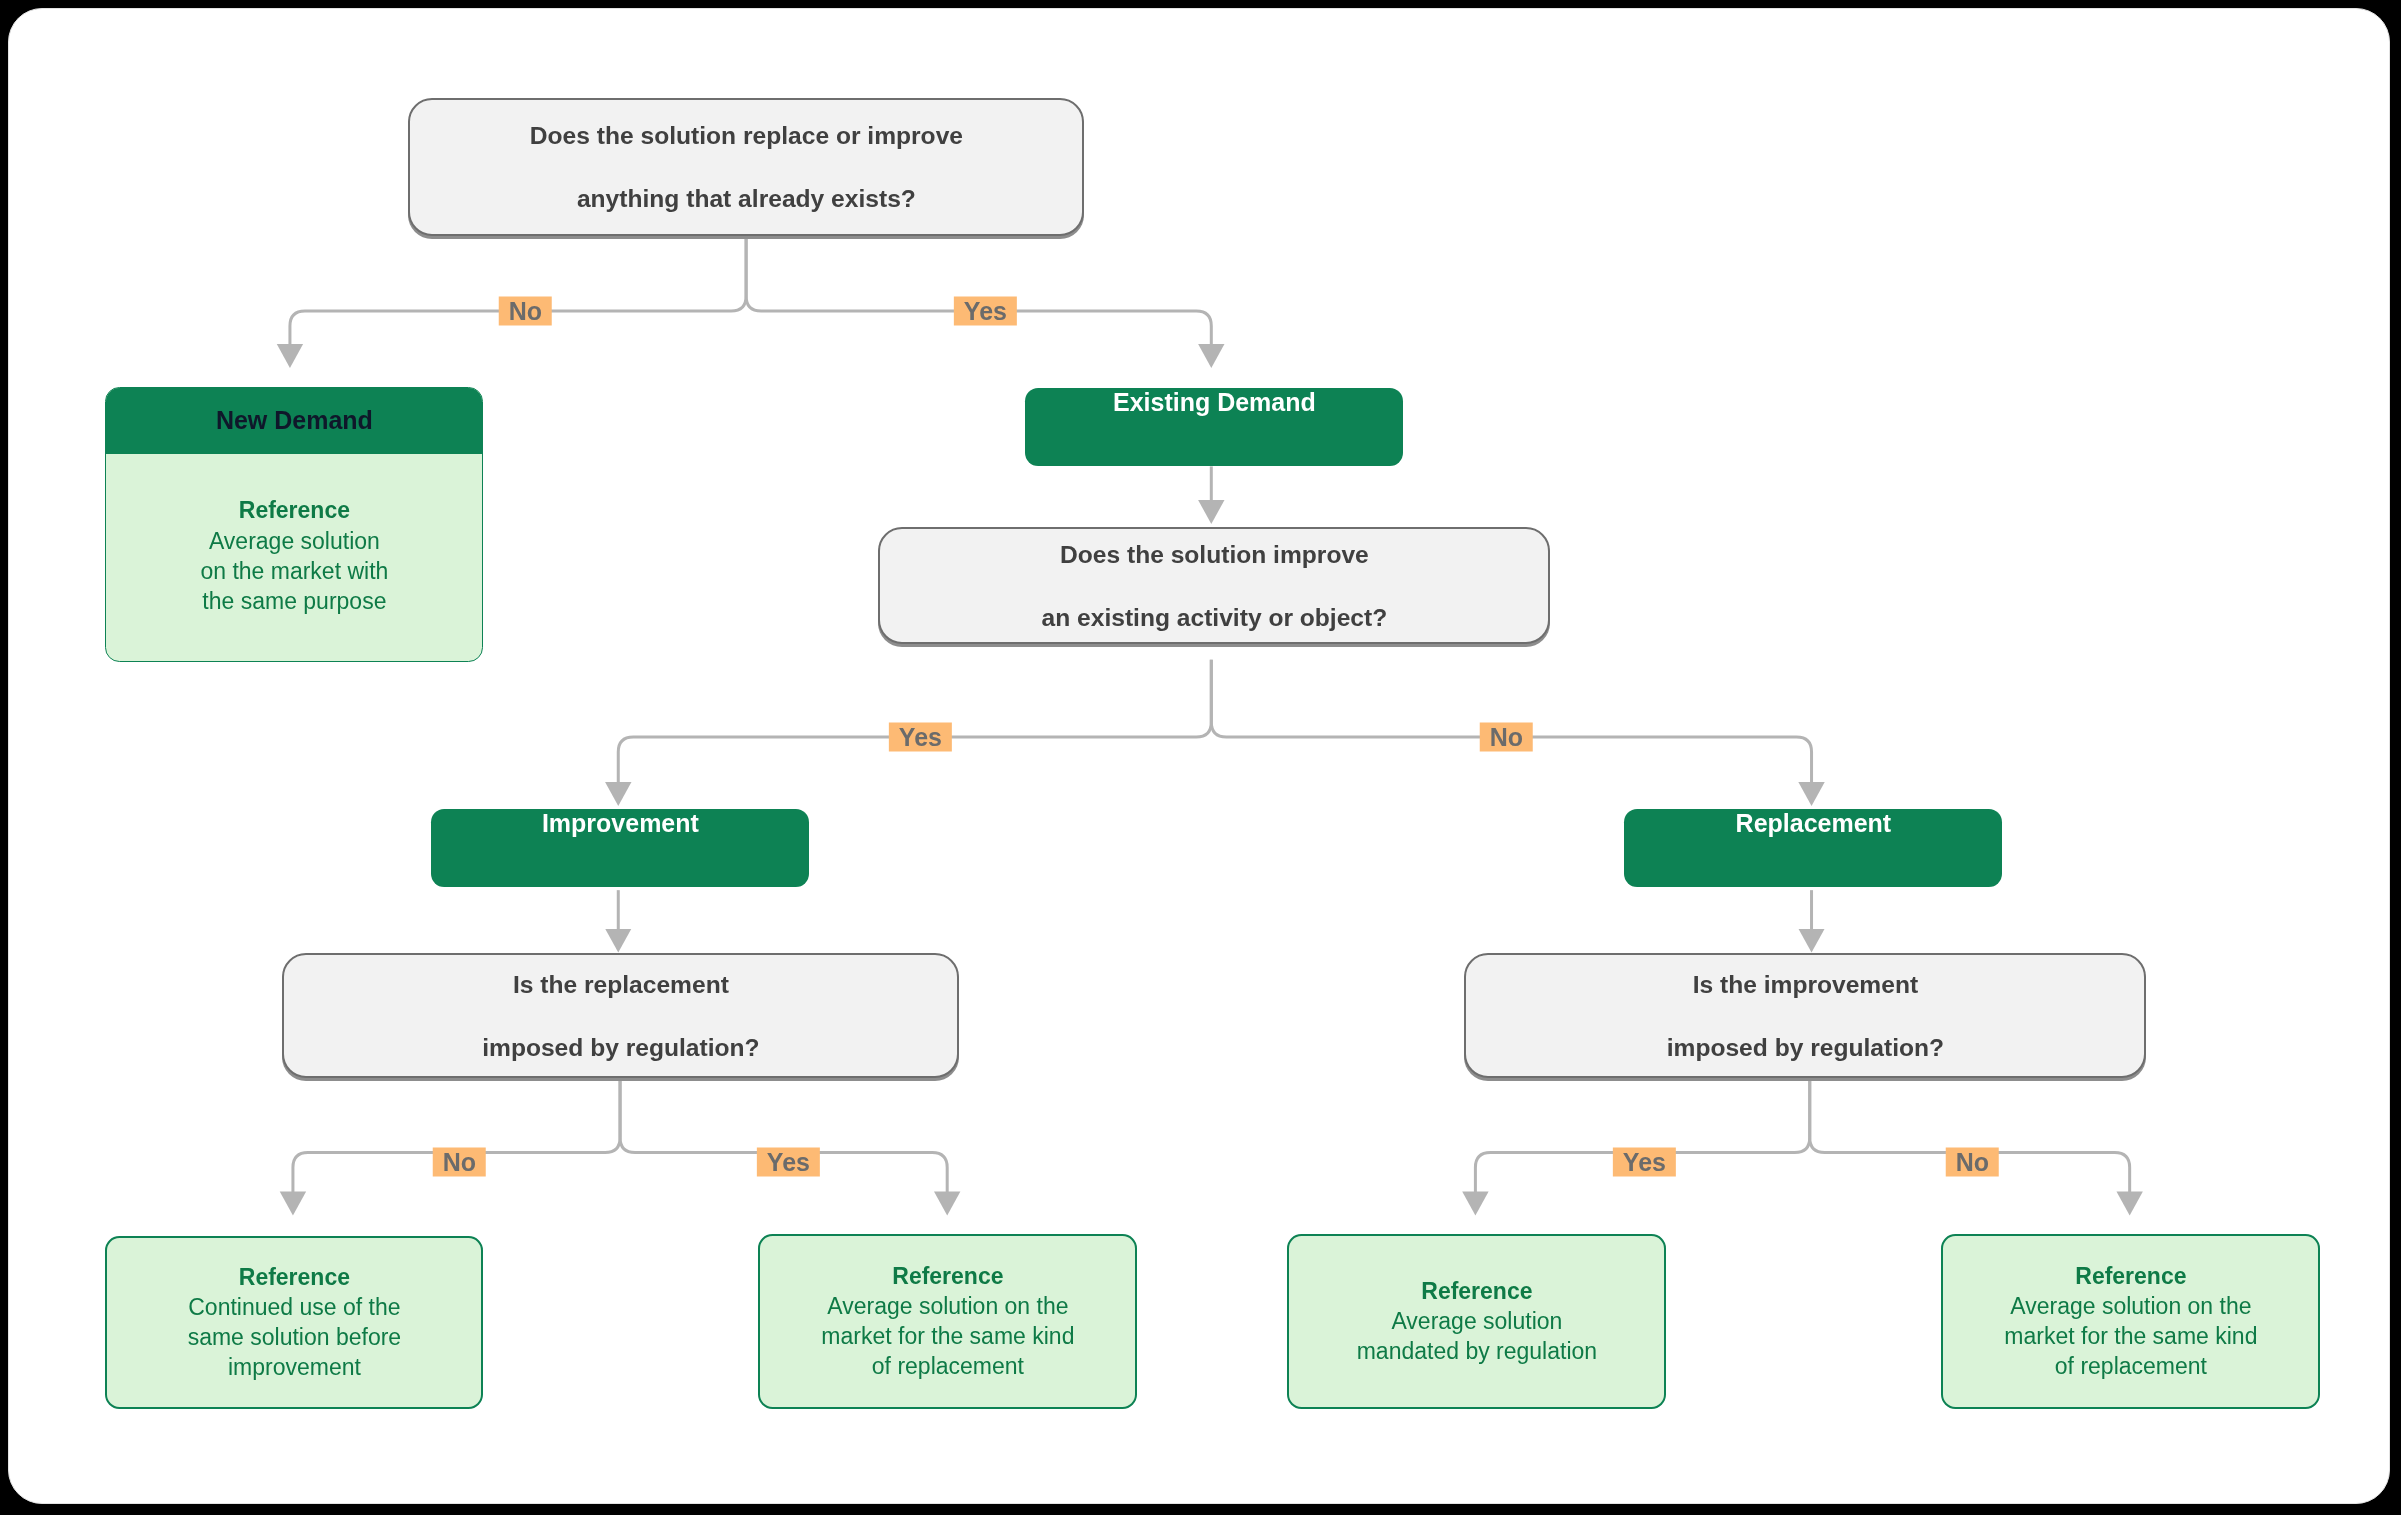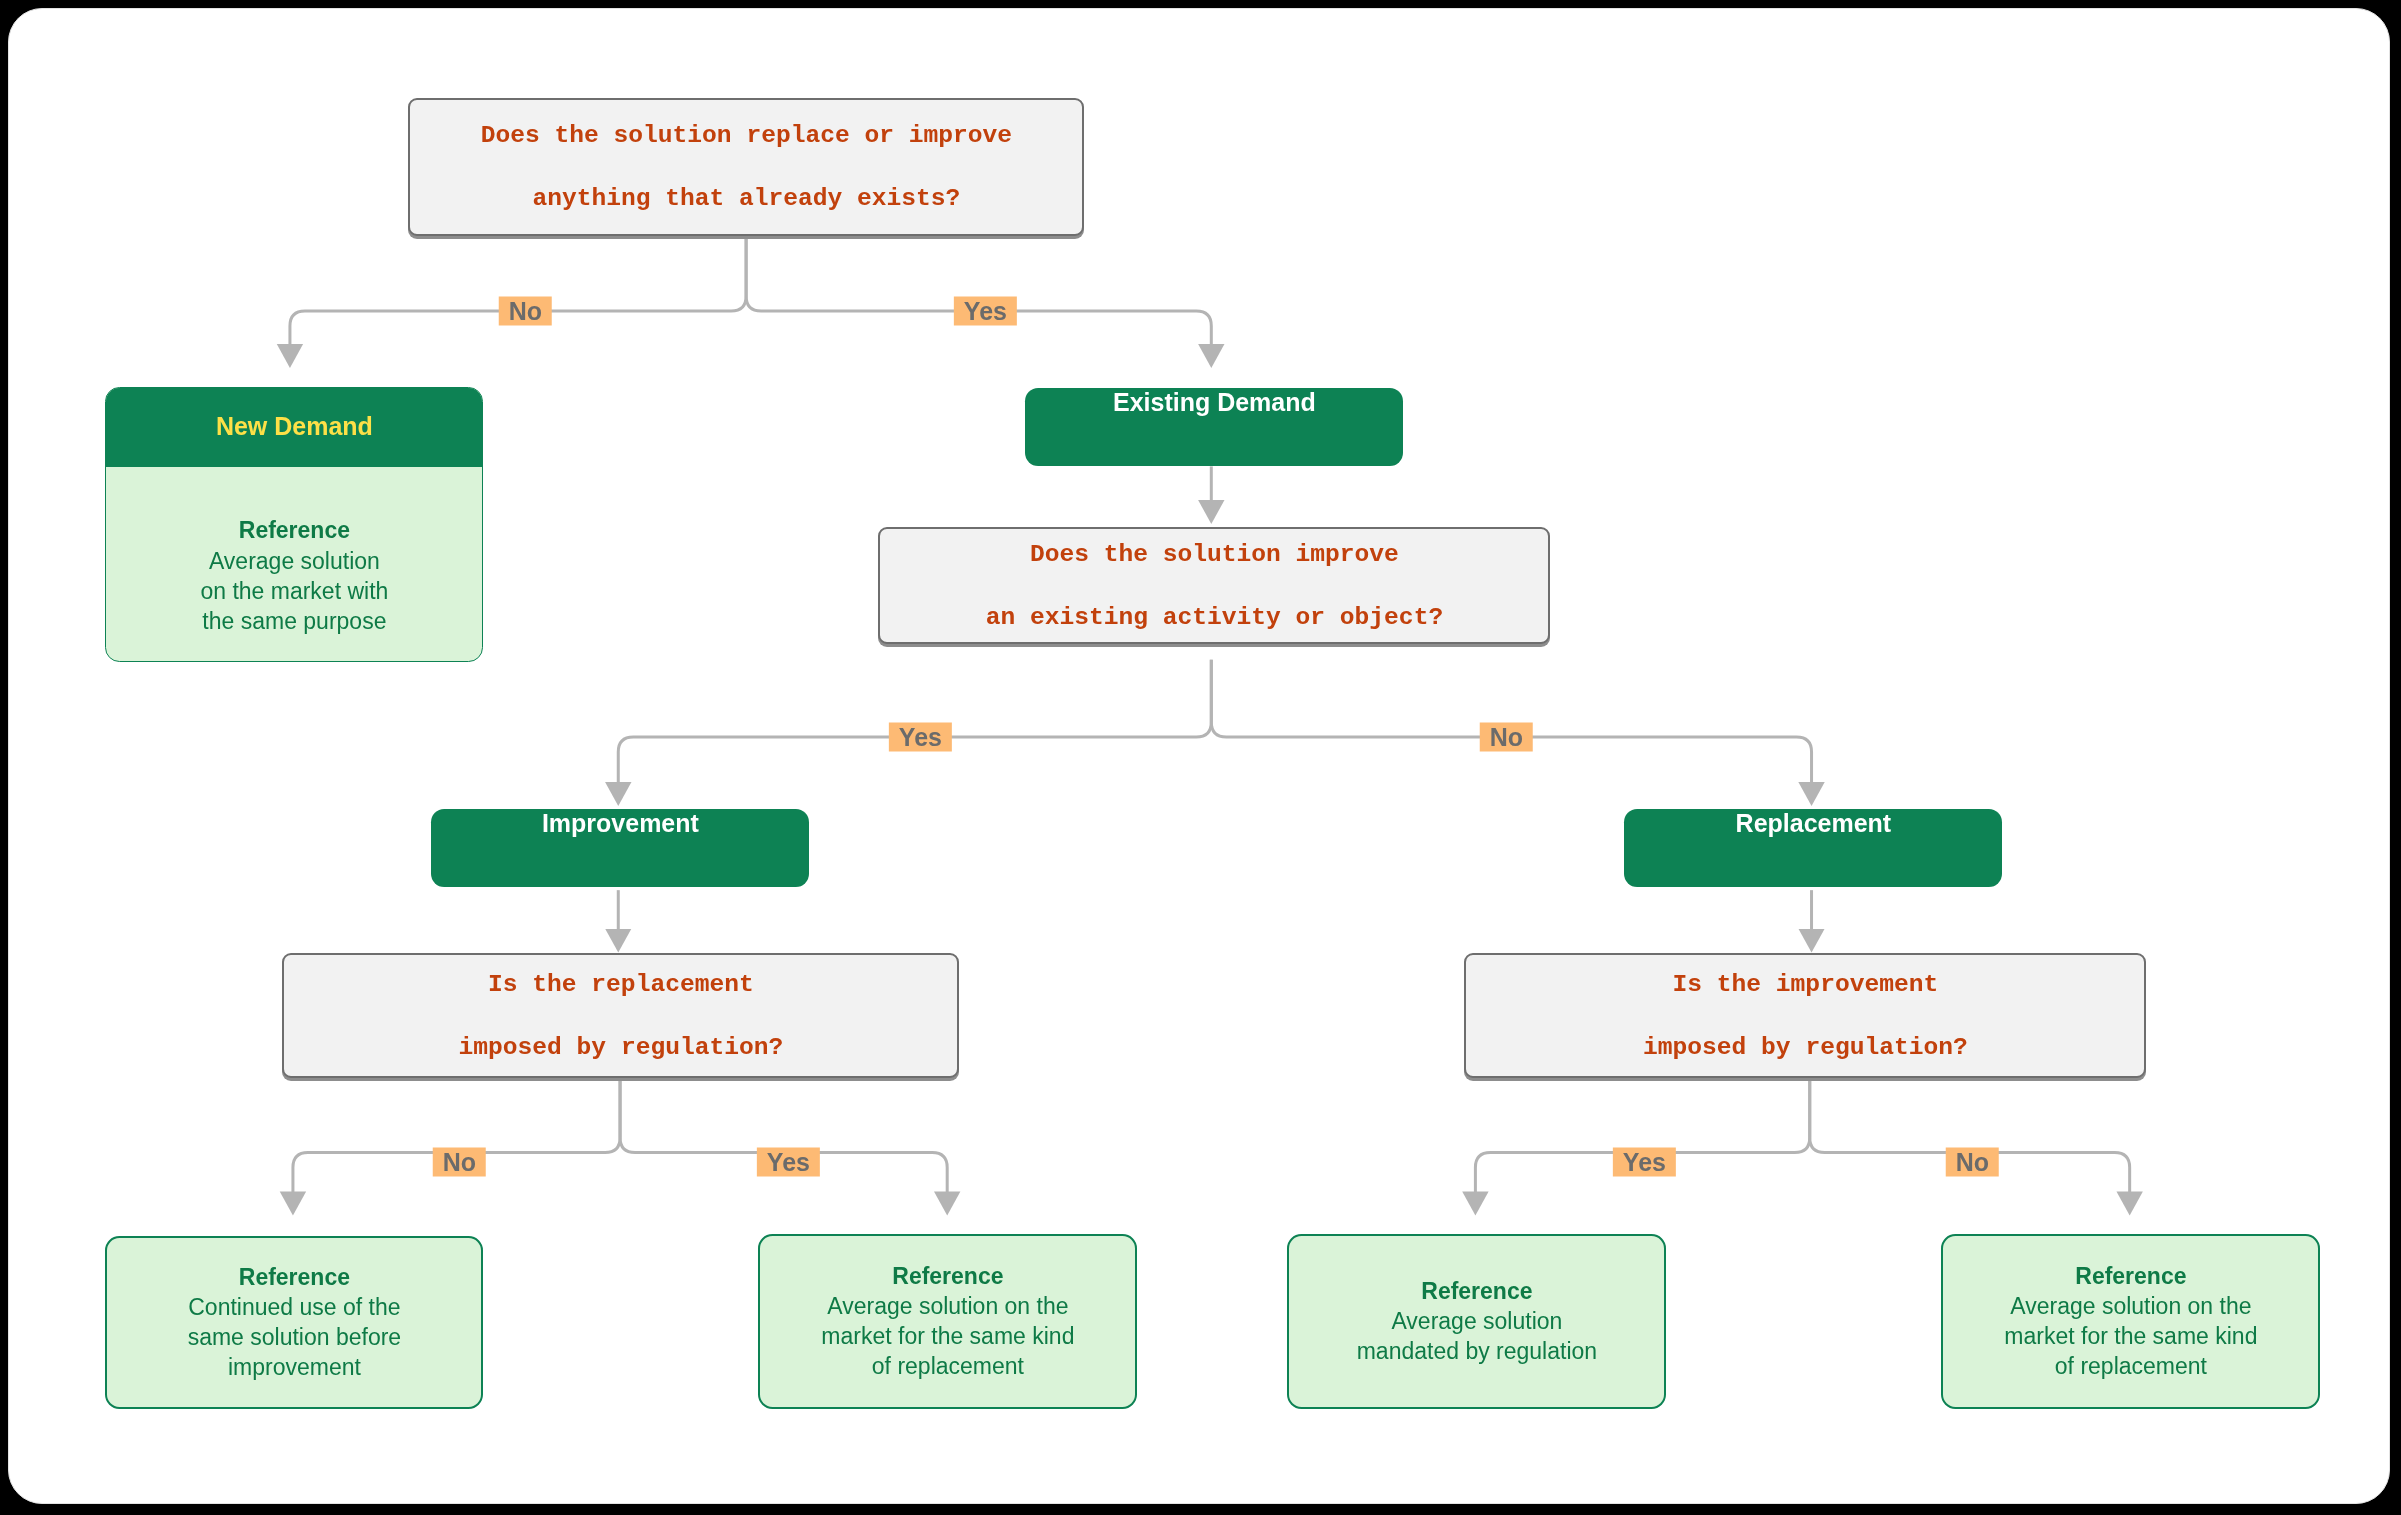--- a/index.html
+++ b/index.html
@@ -14,52 +14,51 @@
   #stage{position:absolute;left:0;top:0;width:2401px;height:1515px;}
 
   svg#wires{position:absolute;left:0;top:0;width:2401px;height:1515px;pointer-events:none;}
 
   .node{position:absolute;box-sizing:border-box;}
 
   
   .qbox{
     background:#f2f2f2;
     border:2.4px solid #6e6e6e;
-    border-radius:9px;
+    border-radius:24px;
     display:flex;align-items:center;justify-content:center;
     text-align:center;
-    color:#c2410c;
+    color:#404040;
     font-weight:bold;
     font-size:24.6px;
     line-height:1.28;
     box-shadow:0 3px 0 0 #8d8d8d;
-    font-family:Liberation Mono, monospace;
   }
   .qbox span{display:block;padding:0 15.6px;}
 
   
   .pill{
     background:#0d8254;
     border-radius:13.2px;
     display:flex;justify-content:center;
     color:#ffffff;font-weight:bold;font-size:25px;
     text-align:center;
   }
 
   
   .hcard{
     border-radius:14.4px;
     overflow:hidden;
     background:#daf3d8;
     border:1.8px solid #0d8254;
   }
   .hcard .hd{
-    background:#0d8254;color:#fde047;font-weight:bold;font-size:25px;
-    height:80px;display:flex;align-items:center;justify-content:center;
-    margin:-1.8px -1.8px 7px -1.8px;
+    background:#0d8254;color:#0f172a;font-weight:bold;font-size:25px;
+    height:67px;display:flex;align-items:center;justify-content:center;
+    margin:-1.8px -1.8px 0 -1.8px;
   }
   .hcard .bd{
     display:flex;flex-direction:column;align-items:center;justify-content:center;
     height:calc(100% - 67px);
     color:#0e7a46;font-size:23px;line-height:1.30;text-align:center;padding:0 10.8px;
     box-sizing:border-box;
   }
   .hcard .bd .ttl{font-weight:bold;margin-bottom:1.2px;}
 
   

